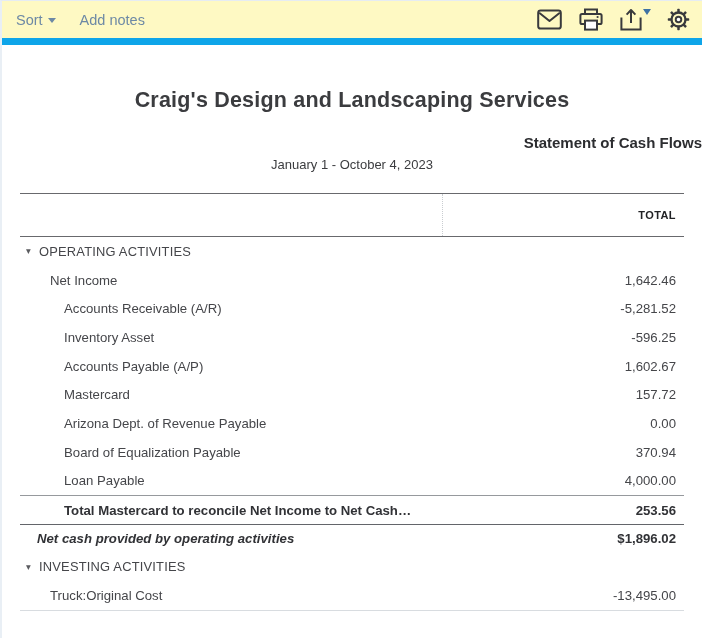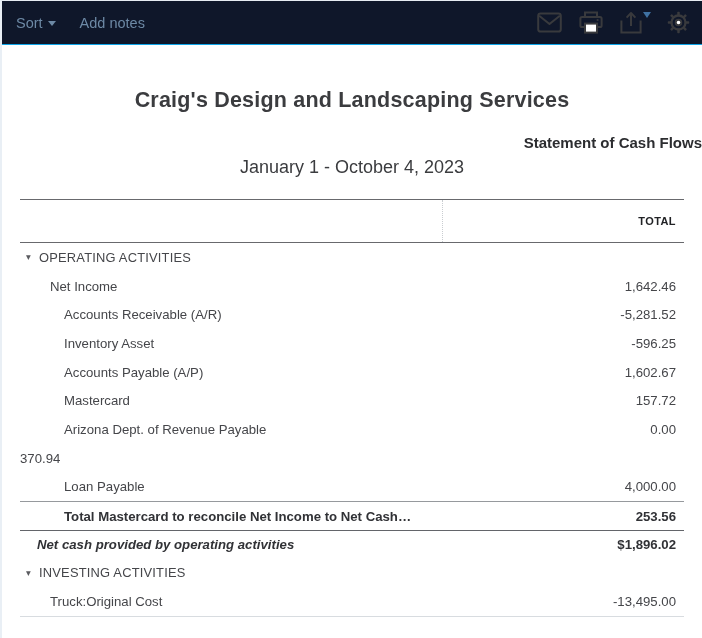--- a/index.html
+++ b/index.html
@@ -3,37 +3,37 @@
 <meta charset="utf-8">
 <style>
   * { margin:0; padding:0; box-sizing:border-box; }
   html,body { width:702px; height:638px; background:#fff; overflow:hidden;
               font-family:"Liberation Sans","DejaVu Sans",sans-serif; }
   .page { width:702px; height:638px; background:#fff; position:relative;
           border-left:2px solid #e9eff5; border-top:1px solid #e6ecf2; }
 
   
   .toolbar { height:44px; display:flex; justify-content:space-between; align-items:center;
-             padding:0 12px 0 14px; border-bottom:1px solid #0ea5e9; background:#0f172a; }
+             padding:0 12px 0 14px; border-bottom:7px solid #0ea5e9; background:#fef9c3; }
   .toolbar-left { display:flex; align-items:center; gap:24px; }
   .tool-link { color:#6d89a5; font-size:14.5px; cursor:pointer; display:inline-flex; align-items:center; }
   .sort-caret { width:0; height:0; border-left:4.5px solid transparent; border-right:4.5px solid transparent;
                 border-top:5.5px solid #6d89a5; margin-left:5px; margin-top:2px; }
   .toolbar-right { display:flex; align-items:center; gap:17px; }
   .icon-btn { display:inline-flex; align-items:center; justify-content:center; cursor:pointer; }
   .export-wrap { position:relative; margin-right:8px; }
   .export-caret { position:absolute; right:-9px; top:1px; width:0; height:0;
                   border-left:4.5px solid transparent; border-right:4.5px solid transparent;
                   border-top:6px solid #3f72a3; }
 
   
   .report { padding-top:43px; }
   .company { text-align:center; font-size:21.5px; font-weight:700; color:#3b3c3f; letter-spacing:0.2px; }
   .rpt-title { text-align:right; font-size:15px; font-weight:700; color:#2c2d30; margin-top:21px; }
-  .rpt-period { text-align:center; font-size:18px; color:#3b3c3f; margin-top:6px; }
+  .rpt-period { text-align:center; font-size:13px; color:#3b3c3f; margin-top:6px; }
 
   
   .table { margin:21px 18px 0 18px; }
   .thead { display:flex; align-items:center; height:44px;
            border-top:1px solid #68696d; border-bottom:1px solid #68696d; }
   .th-label { width:423px; align-self:stretch; border-right:1px dotted #c9cdd1; }
   .th-total { flex:1; text-align:right; padding-right:8px; font-weight:700; font-size:11px;
               color:#212225; letter-spacing:0.4px; }
   .tbody { border-bottom:1px solid #d8dce0; }
   .row { display:flex; align-items:center; height:28.7px; font-size:13.2px; color:#45464a; }
@@ -139,20 +139,21 @@
           </div>
           <div class="row item2">
             <span class="cell-label"><span>Mastercard</span></span>
             <span class="cell-value">157.72</span>
           </div>
           <div class="row item2">
             <span class="cell-label"><span>Arizona Dept. of Revenue Payable</span></span>
             <span class="cell-value">0.00</span>
           </div>
           <div class="row item2">
+            <span class="cell-label"><span>Board of Equalization Payable</span></span>
             <span class="cell-value">370.94</span>
           </div>
           <div class="row item2">
             <span class="cell-label"><span>Loan Payable</span></span>
             <span class="cell-value">4,000.00</span>
           </div>
           <div class="row subtotal">
             <span class="cell-label"><span>Total Mastercard to reconcile Net Income to Net Cash…</span></span>
             <span class="cell-value">253.56</span>
           </div>

